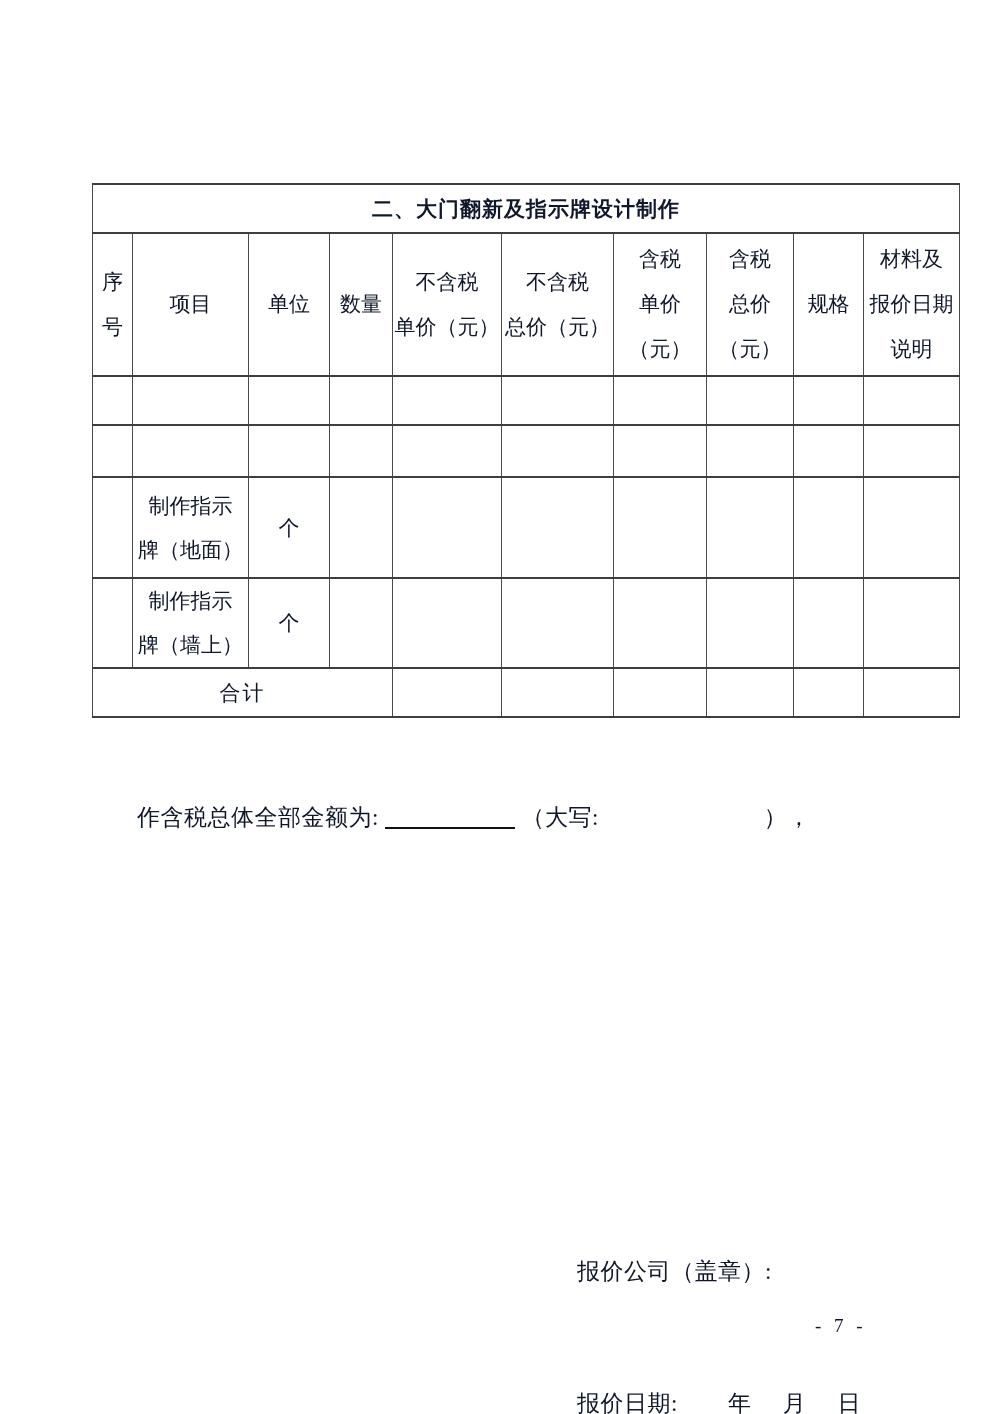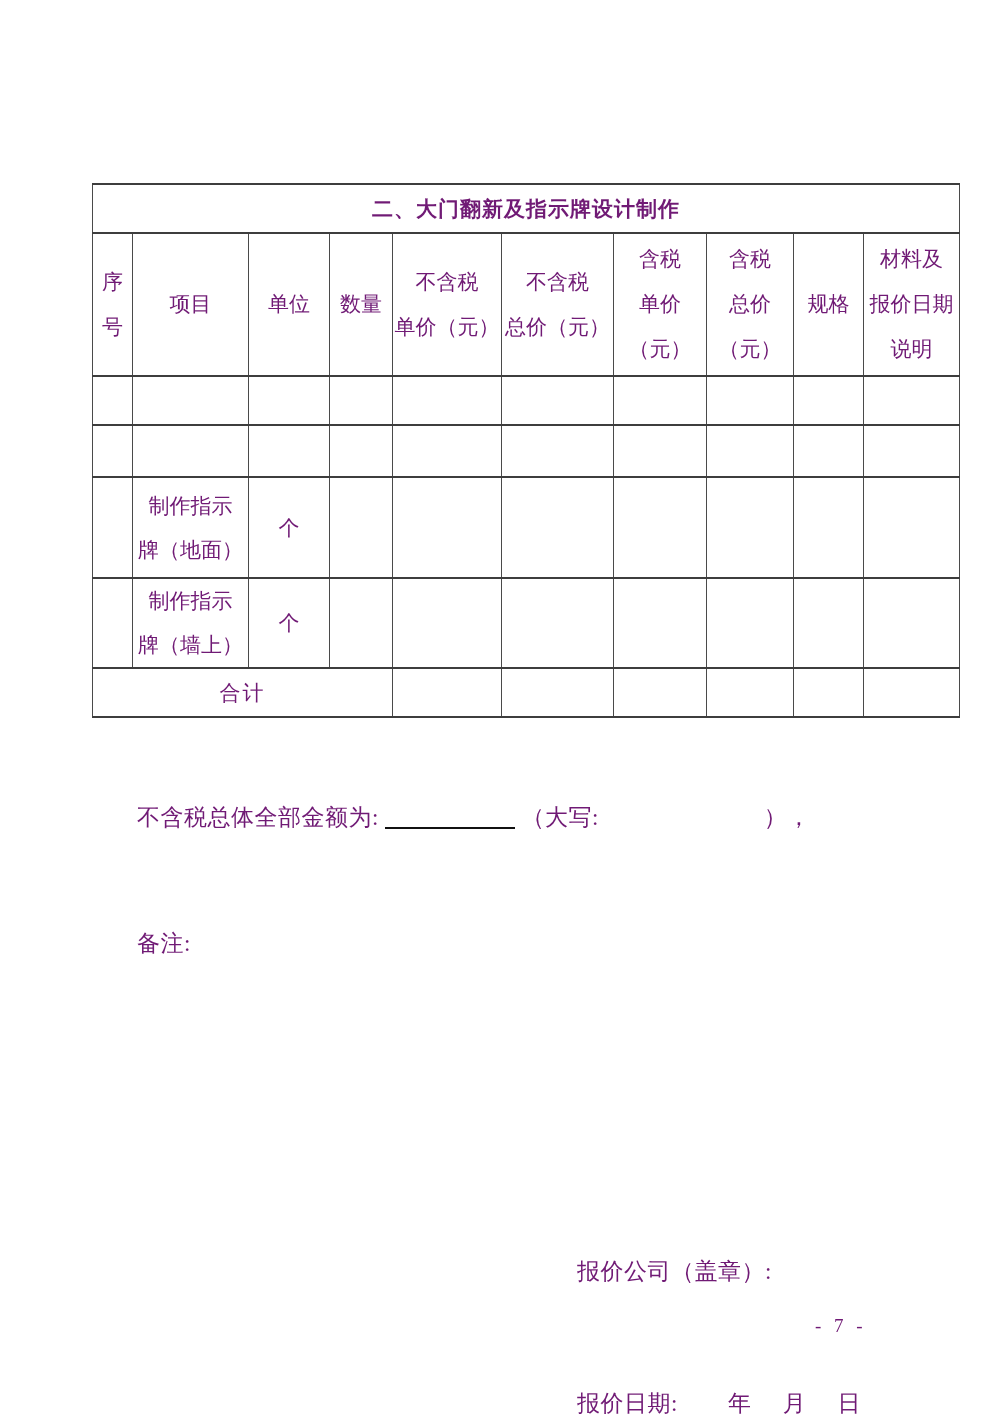--- a/index.html
+++ b/index.html
@@ -1,18 +1,18 @@
 <!DOCTYPE html>
 <html><head>
 <meta charset="utf-8">
 <style>
   html,body{margin:0;padding:0;background:#fff;}
   .page{
     position:relative;width:1000px;height:1414px;background:#ffffff;
-    font-family:"Liberation Serif","DejaVu Serif",serif;color:#701a75;overflow:hidden;
+    font-family:"Liberation Serif","DejaVu Serif",serif;color:#0f172a;overflow:hidden;
   }
   
   table.quote{
     position:absolute;left:92px;top:183px;width:867px;
     border-collapse:collapse;table-layout:fixed;
   }
   table.quote td{
     border-left:1px solid #4a4a4a;border-right:1px solid #4a4a4a;
     border-top:2px solid #3d3d3d;border-bottom:2px solid #3d3d3d;
     padding:0;font-size:21px;text-align:center;vertical-align:middle;
@@ -145,22 +145,21 @@
           <td></td>
       <td></td>
           <td></td>
       <td></td>
           <td></td>
     </tr>
   </tbody>
     </table>
 
   <div class="body-text">
-    <div class="line"><span>不含税总体全部金额为: </span><span class="blank b130"></span><span> （大写:</span><span class="gap165"></span><span>），</span></div>
-    <div class="line">备注:</div>
+    <div class="line"><span>作含税总体全部金额为: </span><span class="blank b130"></span><span> （大写:</span><span class="gap165"></span><span>），</span></div>
     
     
     
     
   </div>
 
   <div class="signature">
     <div>报价公司（盖章）:</div>
     <div>报价日期:        年     月     日</div>
   </div>

